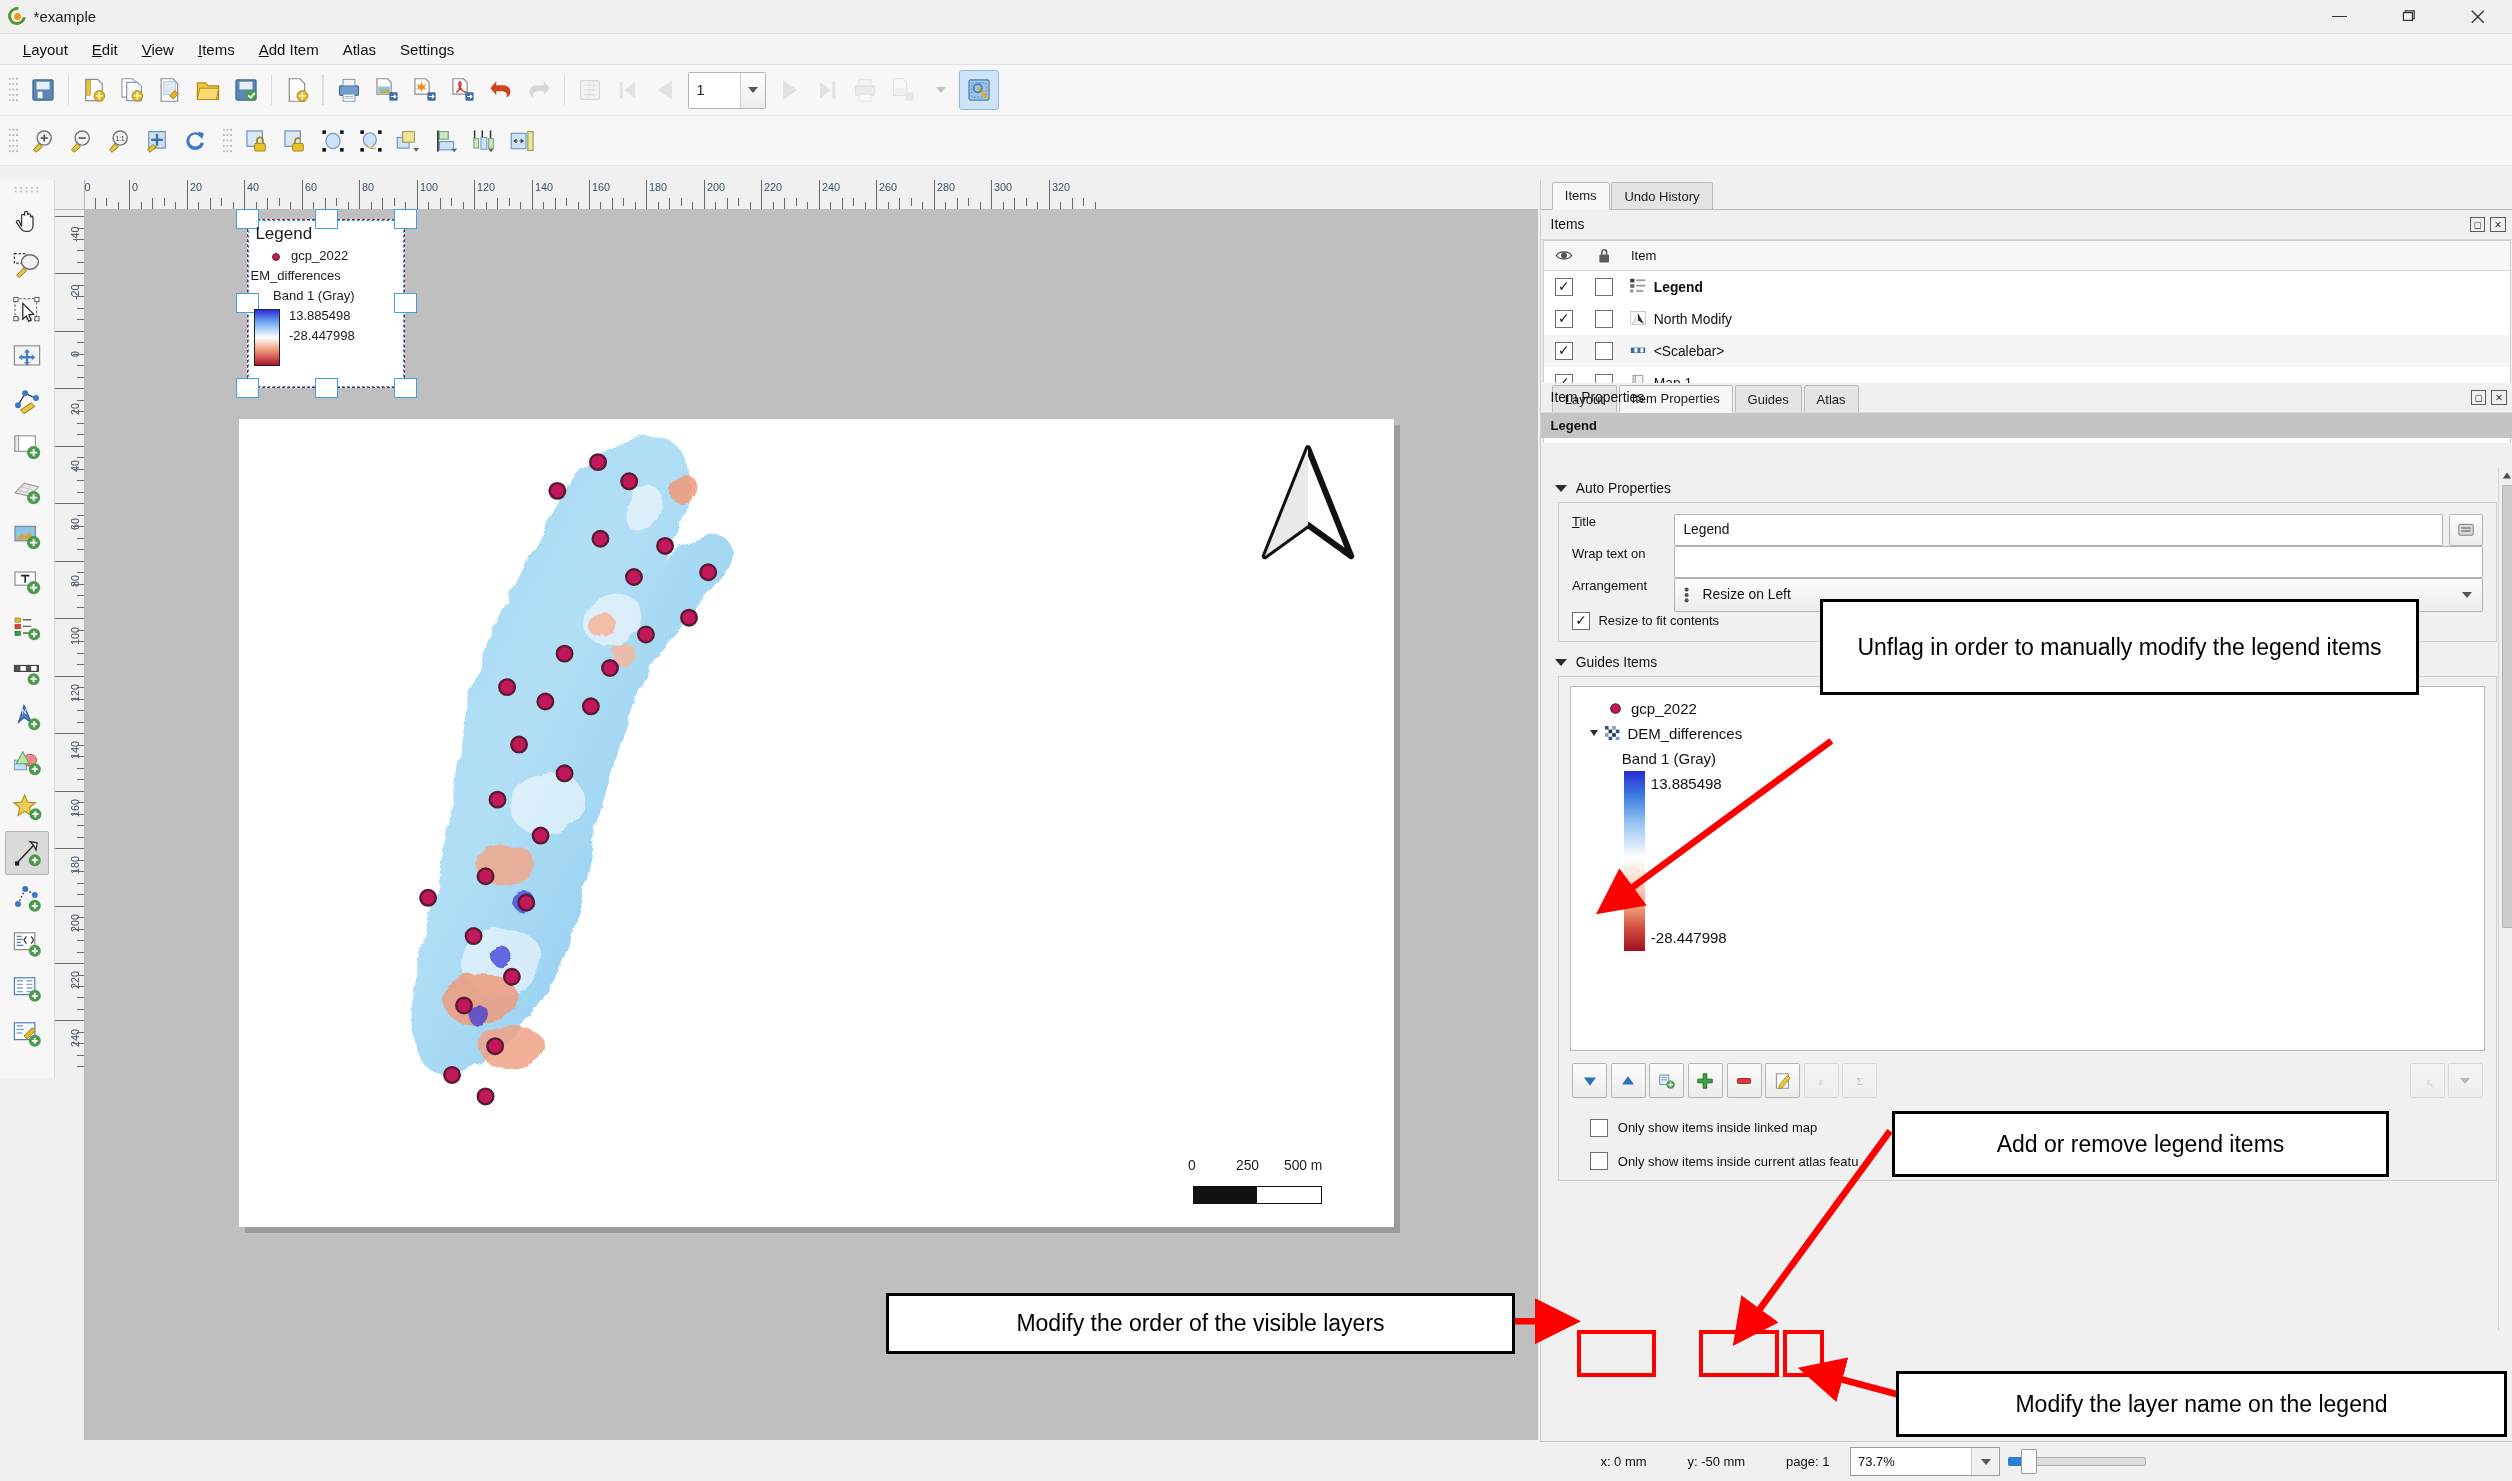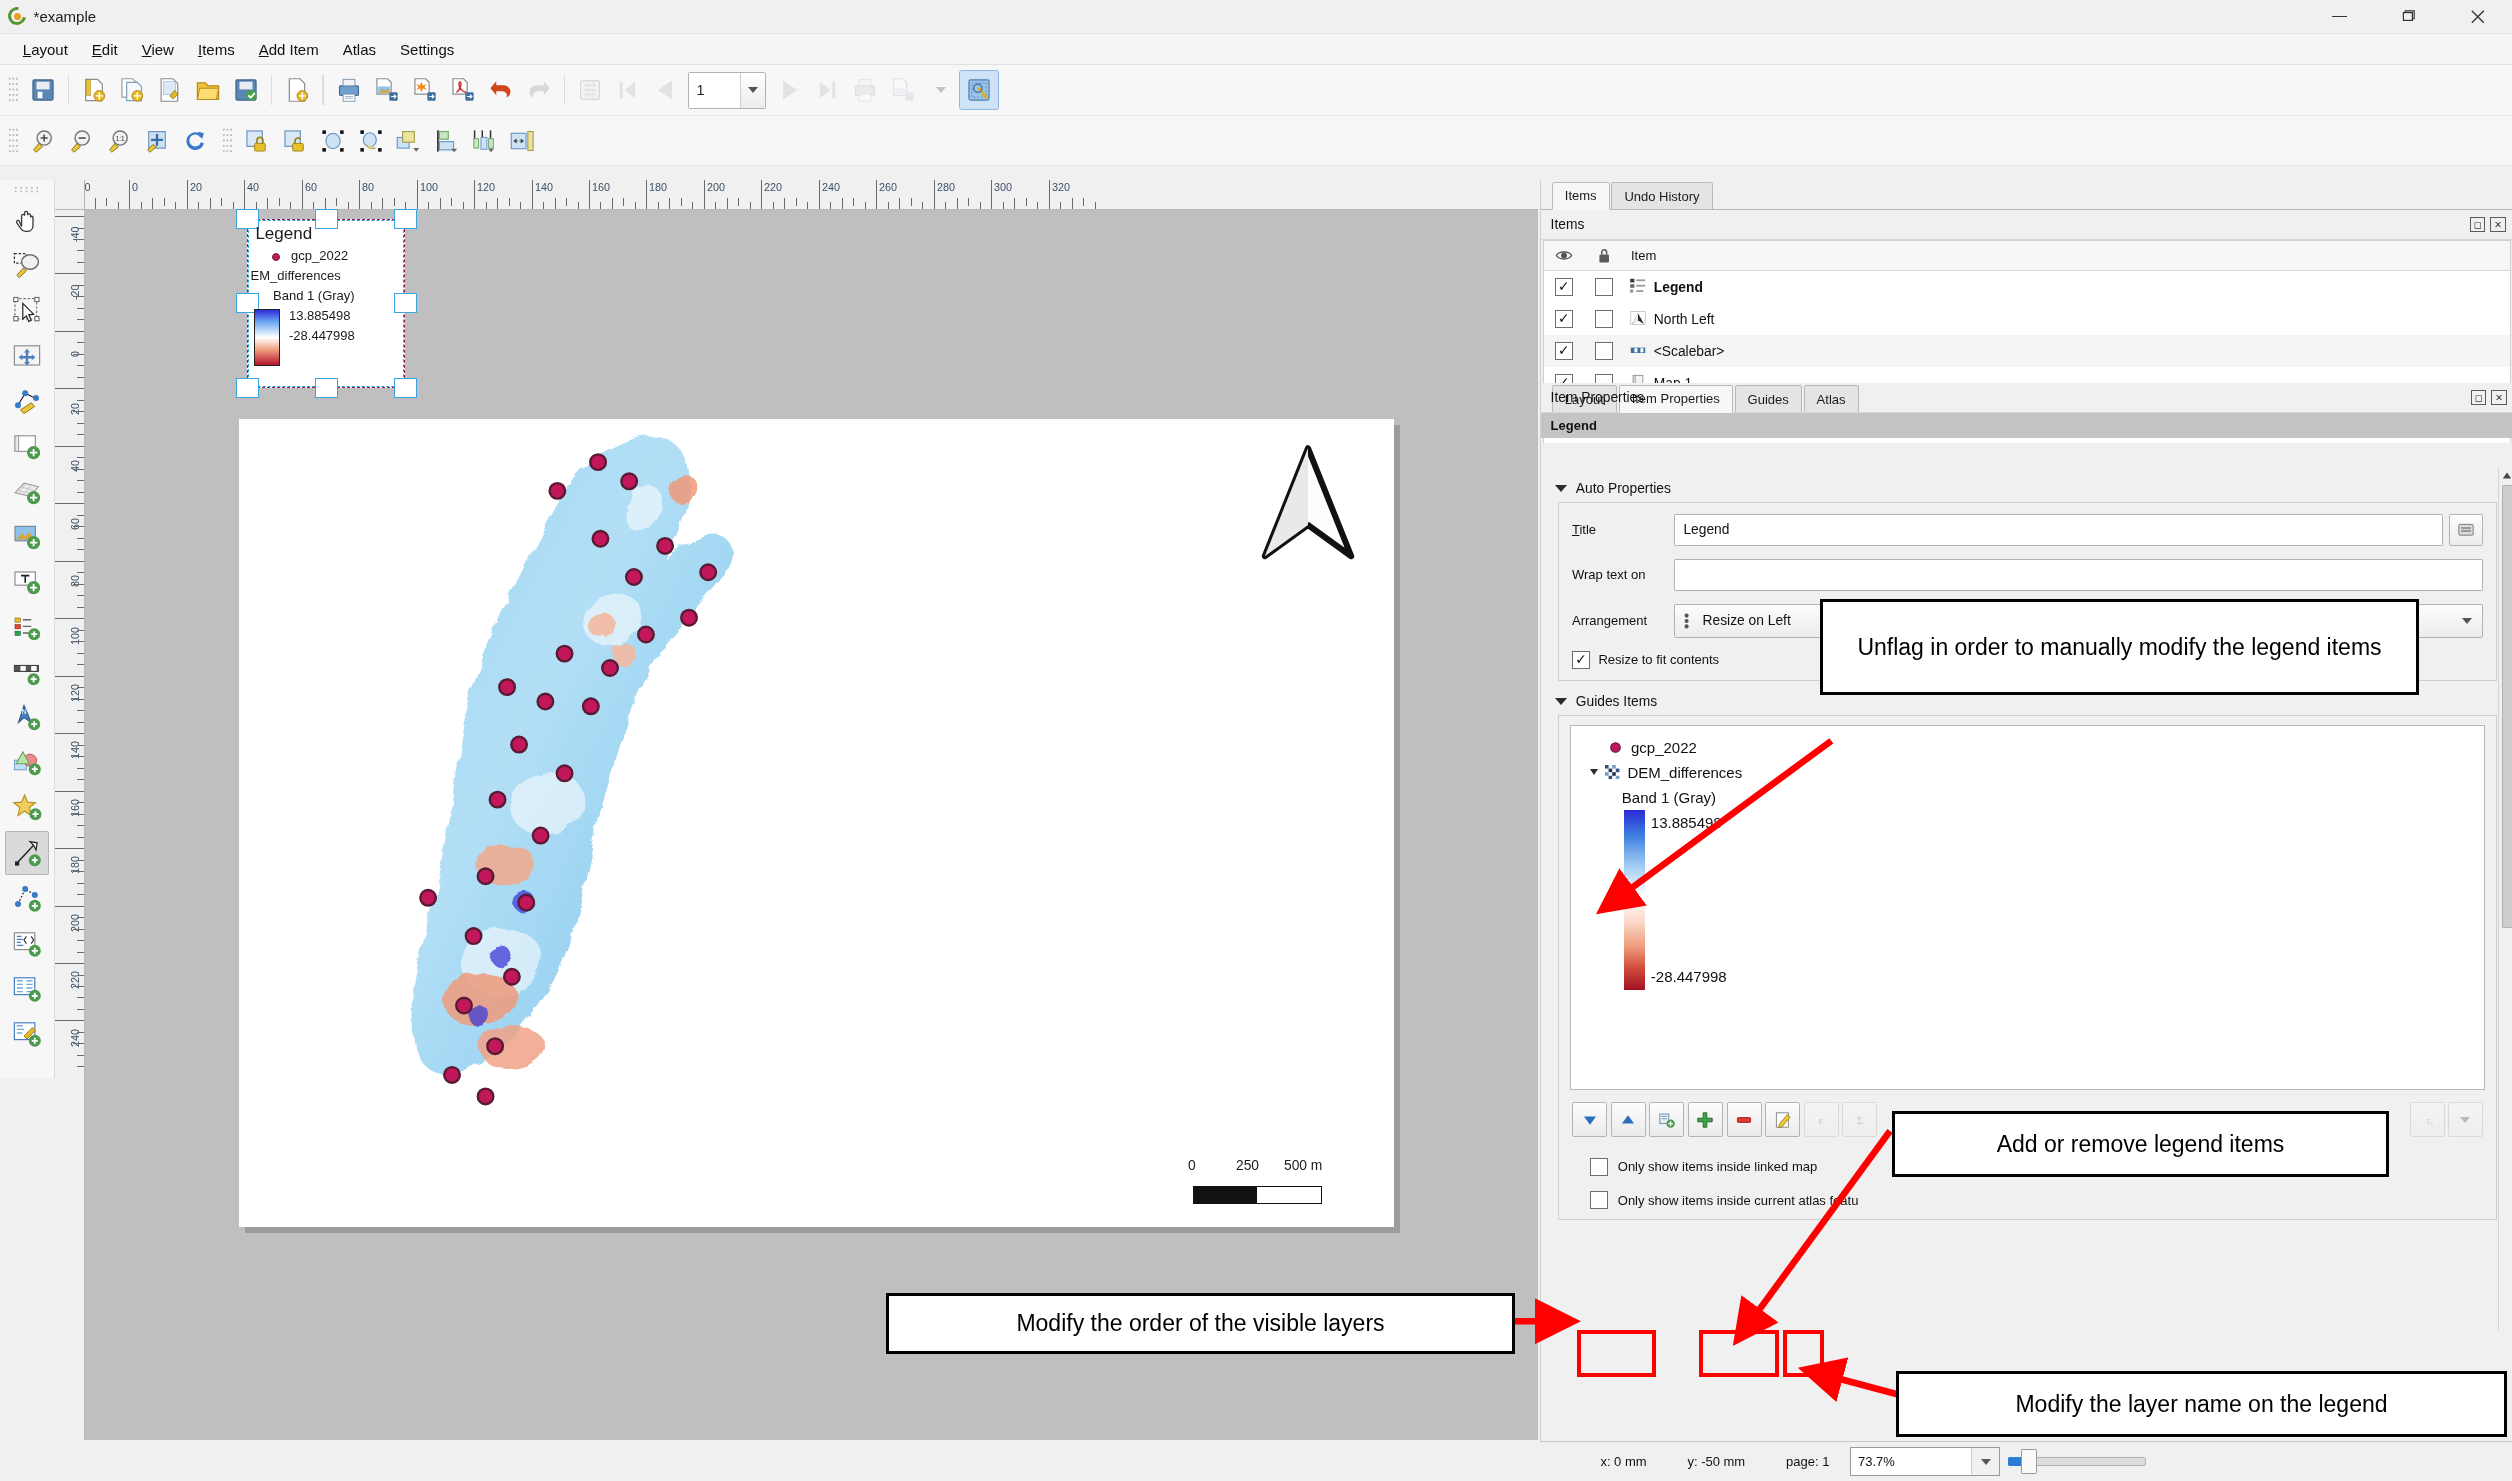--- a/index.html
+++ b/index.html
@@ -135,21 +135,21 @@
   .props { position:absolute; left:0; top:263px; width:973px; height:998px; background:#f0f0f0; }
   .legend-hdr { background:#c4c4c4; height:25px; display:flex; align-items:center;
     padding-left:9.6px; font-size:13px; font-weight:bold; color:#111; }
   .prop-scroll { position:absolute; left:0; top:25px; width:973px; height:862px; overflow:hidden; }
   .section-title { display:flex; align-items:center; gap:8.4px; font-size:13.8px; color:#111;
     padding:13px 0 6px 14.4px; }
   .tri { width:0;height:0;border-left:6.6px solid transparent;border-right:6.6px solid transparent;
     border-top:7.8px solid #2b2b2b; }
   .tri.sm { border-left-width:4.8px;border-right-width:4.8px;border-top-width:6px; }
   .group { margin:0 17px; border:0.6px solid #cfcfcf; background:#f0f0f0; padding:10.8px 13px; }
-  .frow { display:flex; align-items:center; margin-bottom:13px; }
+  .frow { display:flex; align-items:flex-start; }
   .frow .lbl { width:102px; font-size:13px; color:#111; }
   .frow .lbl u { text-decoration:underline; }
   .txtin { flex:1; height:32px; background:#fff; border:1.2px solid #b2b2b2; border-radius:1.2px;
     display:flex; align-items:center; padding-left:8.4px; font-size:13.8px; color:#111; }
   .combo { flex:1; height:34px; background:linear-gradient(#fdfdfd,#ececec);
     border:1.2px solid #b2b2b2; border-radius:1.8px; display:flex; align-items:center;
     padding-left:8.4px; font-size:13.8px; color:#111; gap:8.4px; position:relative; }
   .combo .cv { position:absolute; right:9.6px; }
   .btn-sq { width:34px; height:32px; margin-left:6px; background:linear-gradient(#fdfdfd,#ececec);
     border:1.2px solid #b2b2b2; border-radius:1.8px; display:flex; align-items:center; justify-content:center; }
@@ -1050,21 +1050,21 @@
           <span class="chk"></span>
         </div>
       <div class="c3">
         <span>
           <svg width="18" height="18" viewBox="0 0 30 30">
               <rect x="3" y="4" width="24" height="22" fill="#fff" stroke="#aaa"></rect>
               <path d="M15 7l10 18-10-6-10 6z" fill="#2e2e2e"></path>
               <path d="M15 7v12l-10 6z" fill="#f0f0f0"></path>
             </svg>
         </span>
-        <span class="name">North Left</span>
+        <span class="name">North Modify</span>
       </div>
     </div>
 
     <div class="item-row alt">
       <div class="c1">
           <span class="chk">✓</span>
         </div>
       <div class="c2">
           <span class="chk"></span>
         </div>

